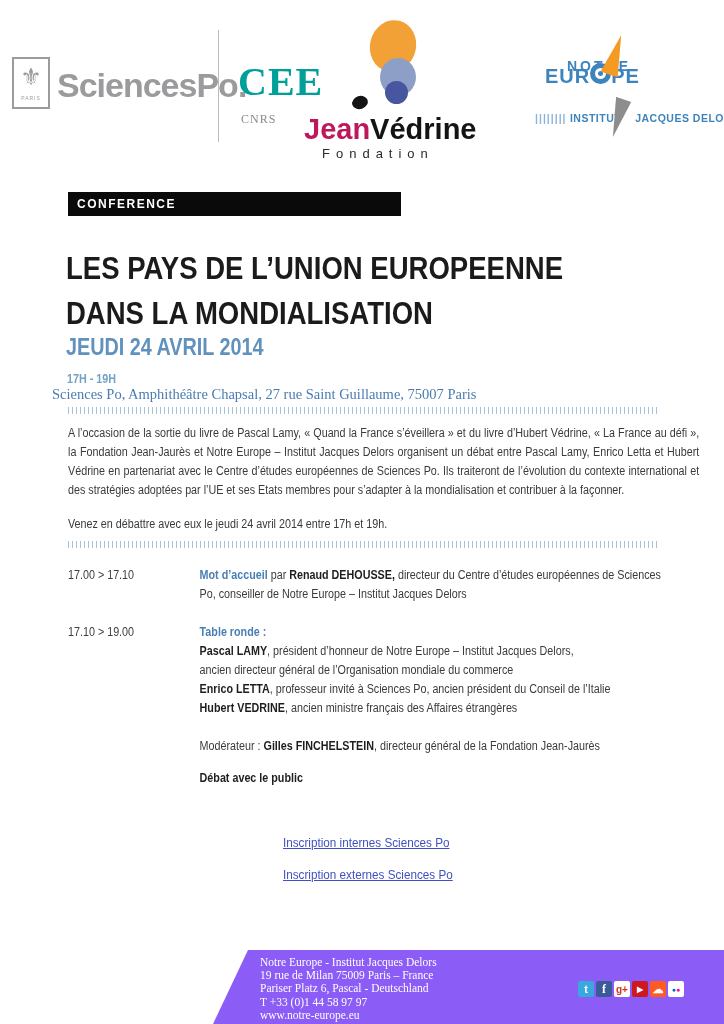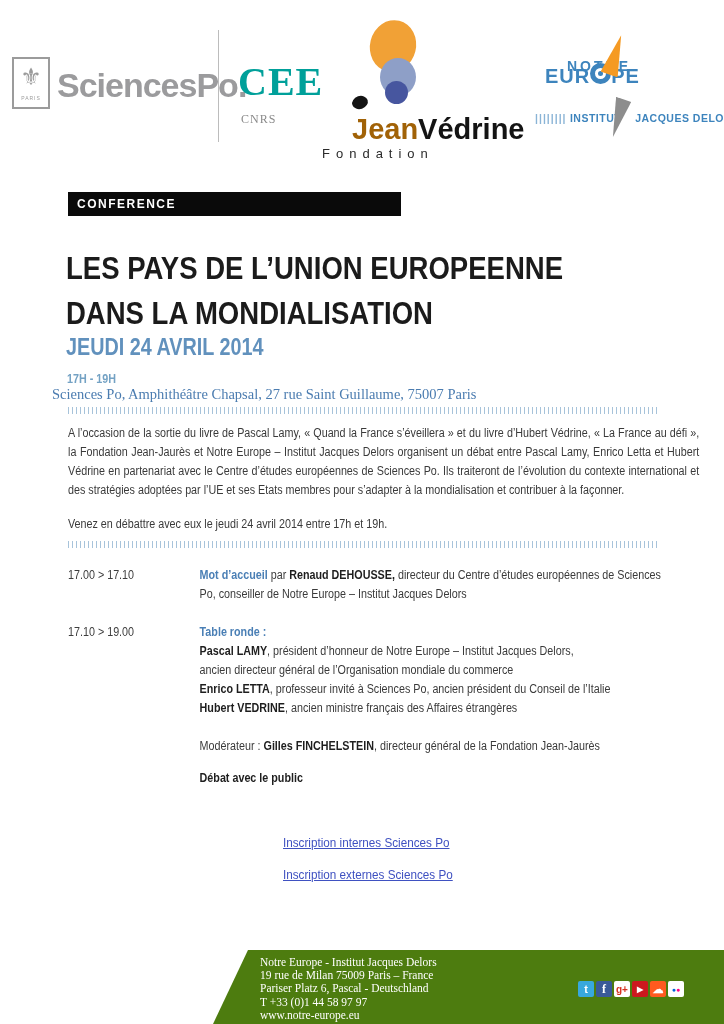--- a/index.html
+++ b/index.html
@@ -19,21 +19,21 @@
   .cee-sub { position:absolute; left:241px; top:112px; font-family:"Liberation Serif", serif; font-size:12px; color:#8a8a8a; letter-spacing:1px; }
 
   .jj { position:absolute; left:300px; top:20px; width:195px; height:145px; }
   .jj .blob { position:absolute; border-radius:50%; }
   .jj .b-red    { left:80px; top:28px; width:22px; height:22px; background:#bf3a28; }
   .jj .b-orange { left:70px; top:0;    width:46px; height:52px; background:#f1a136; transform:rotate(14deg); }
   .jj .b-lblue  { left:80px; top:38px; width:36px; height:38px; background:#8e9fc7; }
   .jj .b-dblue  { left:85px; top:61px; width:23px; height:23px; background:#47569f; }
   .jj .b-black  { left:52px; top:76px; width:16px; height:13px; background:#141414; transform:rotate(-18deg); }
   .jj-text { position:absolute; left:4px; top:93px; font-size:29px; font-weight:bold; letter-spacing:0; }
-  .jj-jean { color:#a16207;margin-left:48px; } .jj-jaures { color:#141414; }
+  .jj-jean { color:#be185d; } .jj-jaures { color:#141414; }
   .jj-fondation { position:absolute; left:22px; top:126px; font-size:13px; color:#2a2a2a; letter-spacing:6px; }
 
   .ne { position:absolute; left:535px; top:50px; width:190px; height:95px; color:#3d84bd; }
   .ne-notre { position:absolute; left:32px; top:8px; font-size:14px; font-weight:bold; letter-spacing:3px; }
   .ne-europe { position:absolute; left:10px; top:12px; font-size:20px; font-weight:bold; letter-spacing:1px; }
   .ne-o { display:inline-block; width:21px; height:21px; border:5px solid #3d84bd; border-radius:50%; position:relative; top:1px; background:#fff; }
   .ne-o-dot { position:absolute; left:3px; top:3px; width:5px; height:5px; border-radius:50%; background:#3d84bd; }
   .ne-sub { position:absolute; left:0; top:62px; font-size:10.5px; font-weight:bold; letter-spacing:0.5px; white-space:nowrap; }
   .ne-ticks { color:#8ab4d6; letter-spacing:1px; }
   .ne-gap { display:inline-block; width:14px; }
@@ -62,21 +62,21 @@
   .s-head { color:#4a7fb5; font-weight:bold; }
   .s-desc b { color:#1e1e1e; }
   .moderator { margin-top:19px; }
   .debat { margin-top:13px; font-weight:bold; color:#1e1e1e; }
 
   
   .insc { position:absolute; left:283px; font-size:13px; color:#3f51c1; text-decoration:underline; display:inline-block; transform:scaleX(0.9); transform-origin:0 0; white-space:nowrap; cursor:pointer; }
   .insc-1 { top:835px; } .insc-2 { top:867px; }
 
   
-  .footer { position:absolute; left:0; top:950px; width:724px; height:74px; background:#4d7c0f; clip-path:polygon(248px 0, 724px 0, 724px 74px, 213px 74px); color:#ffffff; }
+  .footer { position:absolute; left:0; top:950px; width:724px; height:74px; background:#8b5cf6; clip-path:polygon(248px 0, 724px 0, 724px 74px, 213px 74px); color:#ffffff; }
   .f-addr { position:absolute; left:260px; top:6px; font-family:"Liberation Serif", serif; font-size:11.5px; line-height:13.2px; }
   .f-social { position:absolute; left:578px; top:31px; display:flex; gap:2px; }
   .sic { width:16px; height:16px; display:flex; align-items:center; justify-content:center; font-weight:bold; border-radius:2px; cursor:pointer; }
   .ic-twitter { background:#38a8dd; color:#fff; font-size:11px; }
   .ic-facebook { background:#3a5a98; color:#fff; font-size:12px; font-family:"Liberation Serif", serif; }
   .ic-gplus { background:#ffffff; color:#d6301f; font-size:10px; }
   .ic-youtube { background:#cc181e; color:#fff; font-size:8px; }
   .ic-soundcloud { background:#ff5a1f; color:#fff; font-size:11px; }
   .ic-flickr { background:#ffffff; font-size:7px; letter-spacing:0; }
   .dot-blue { color:#0063dc; } .dot-pink { color:#ff0084; }

